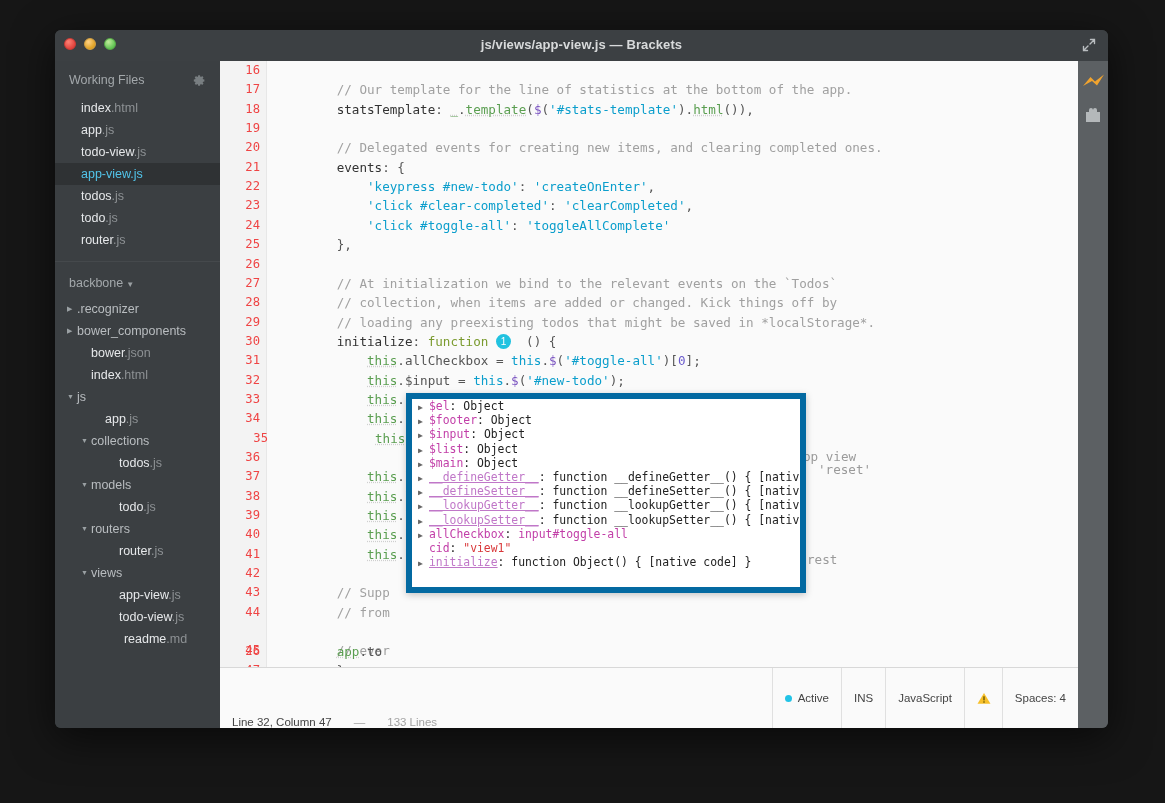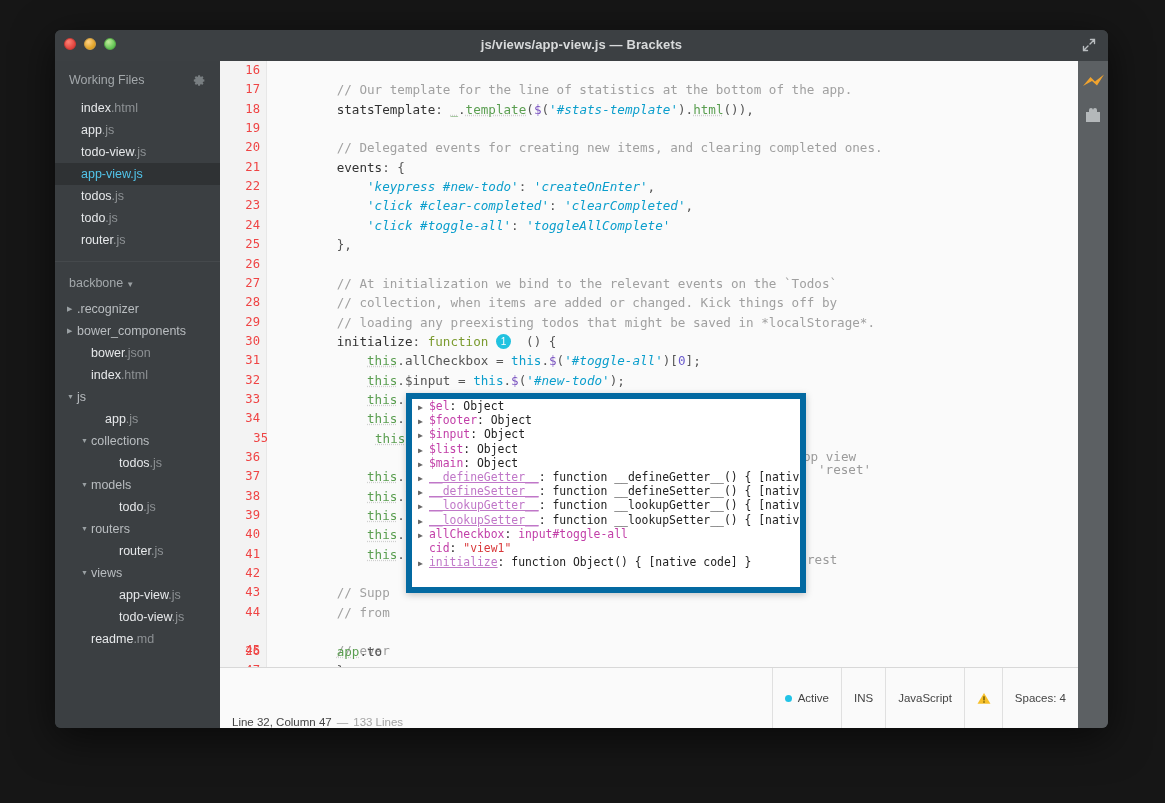--- a/index.html
+++ b/index.html
@@ -126,21 +126,21 @@
     white-space:pre;
   }
   .lnum {
     position:absolute; left:0; width:40px; text-align:right;
     color:#ef4444; font-family:"DejaVu Sans Mono", monospace; font-size:12.2px;
   }
   .ctext { position:absolute; left:56px; }
   
   .cm  { color:#a0a0a0; }                 
   .kw  { color:#7a9a2e;margin-top:41px; }                 
-  .str { color:#0b9ecc;font-style:italic; }                 
+  .str { color:#0b9ecc; }                 
   .num { color:#6a5acd; }                 
   .id  { color:#333; }                    
   .var { color:#5a9e50; text-decoration: underline; text-decoration-style: dotted; text-decoration-color:#cfcfcf;}
   .op  { color:#555; }
   .dol { color:#7a53c0; }
   .this{ color:#0b9ecc; }
   .sel { outline:1px dashed #bdbdbd; }
   .badge {
     display:inline-block;
     min-width:15px; height:15px; line-height:15px;
@@ -186,21 +186,21 @@
   
   #statusbar {
     flex:0 0 29px;
     background:#fafafa;
     border-top:1px solid #d8d8d8;
     display:flex; align-items:stretch;
     font-size:11.5px; color:#444;
   }
   #status-left {
     flex:1 1 auto; display:flex; align-items:center;
-    padding-left:12px; gap:5px;margin-top:48px;
+    padding-left:12px; gap:22px;margin-top:48px;
   }
   #status-left .dim { color:#a2a2a2; }
   .sb-cell {
     display:flex; align-items:center; justify-content:center;
     padding:0 12px;
     border-left:1px solid #e0e0e0;
     cursor:pointer;
     white-space:nowrap;
   }
   .dot { width:7px; height:7px; border-radius:50%; background:#22c3e6; margin-right:6px;}
@@ -269,21 +269,21 @@
           <div class="tree-item" style="padding-left: 40px;"><span class="tw"></span><span>app</span><span class="ext">.js</span></div>
           <div class="tree-item folder" style="padding-left: 26px;"><span class="tw">▼</span><span>collections</span><span class="ext"></span></div>
           <div class="tree-item" style="padding-left: 54px;"><span class="tw"></span><span>todos</span><span class="ext">.js</span></div>
           <div class="tree-item folder" style="padding-left: 26px;"><span class="tw">▼</span><span>models</span><span class="ext"></span></div>
           <div class="tree-item" style="padding-left: 54px;"><span class="tw"></span><span>todo</span><span class="ext">.js</span></div>
           <div class="tree-item folder" style="padding-left: 26px;"><span class="tw">▼</span><span>routers</span><span class="ext"></span></div>
           <div class="tree-item" style="padding-left: 54px;"><span class="tw"></span><span>router</span><span class="ext">.js</span></div>
           <div class="tree-item folder" style="padding-left: 26px;"><span class="tw">▼</span><span>views</span><span class="ext"></span></div>
           <div class="tree-item" style="padding-left: 54px;"><span class="tw"></span><span>app-view</span><span class="ext">.js</span></div>
           <div class="tree-item" style="padding-left: 54px;"><span class="tw"></span><span>todo-view</span><span class="ext">.js</span></div>
-          <div class="tree-item" style="padding-left: 26px;"><span class="tw"></span><span>readme</span><span class="ext">.md</span></div>
+          <div class="tree-item" style="padding-left: 26px; text-align: center;"><span class="tw"></span><span>readme</span><span class="ext">.md</span></div>
         </div>
     </div>
 
     <div id="editor-wrap">
 
       <div id="code-area">
         <div id="gutter"></div>
         <div id="code-lines">
             <div class="codeline" style="top: 0px; position: absolute; left: 0px; right: 0px;"><span class="lnum">16</span><span class="ctext"></span></div>
             <div class="codeline" style="top: 19.35px; position: absolute; left: 0px; right: 0px;"><span class="lnum">17</span><span class="ctext"><span class="op">        </span><span class="cm">// Our template for the line of statistics at the bottom of the app.</span></span></div>

